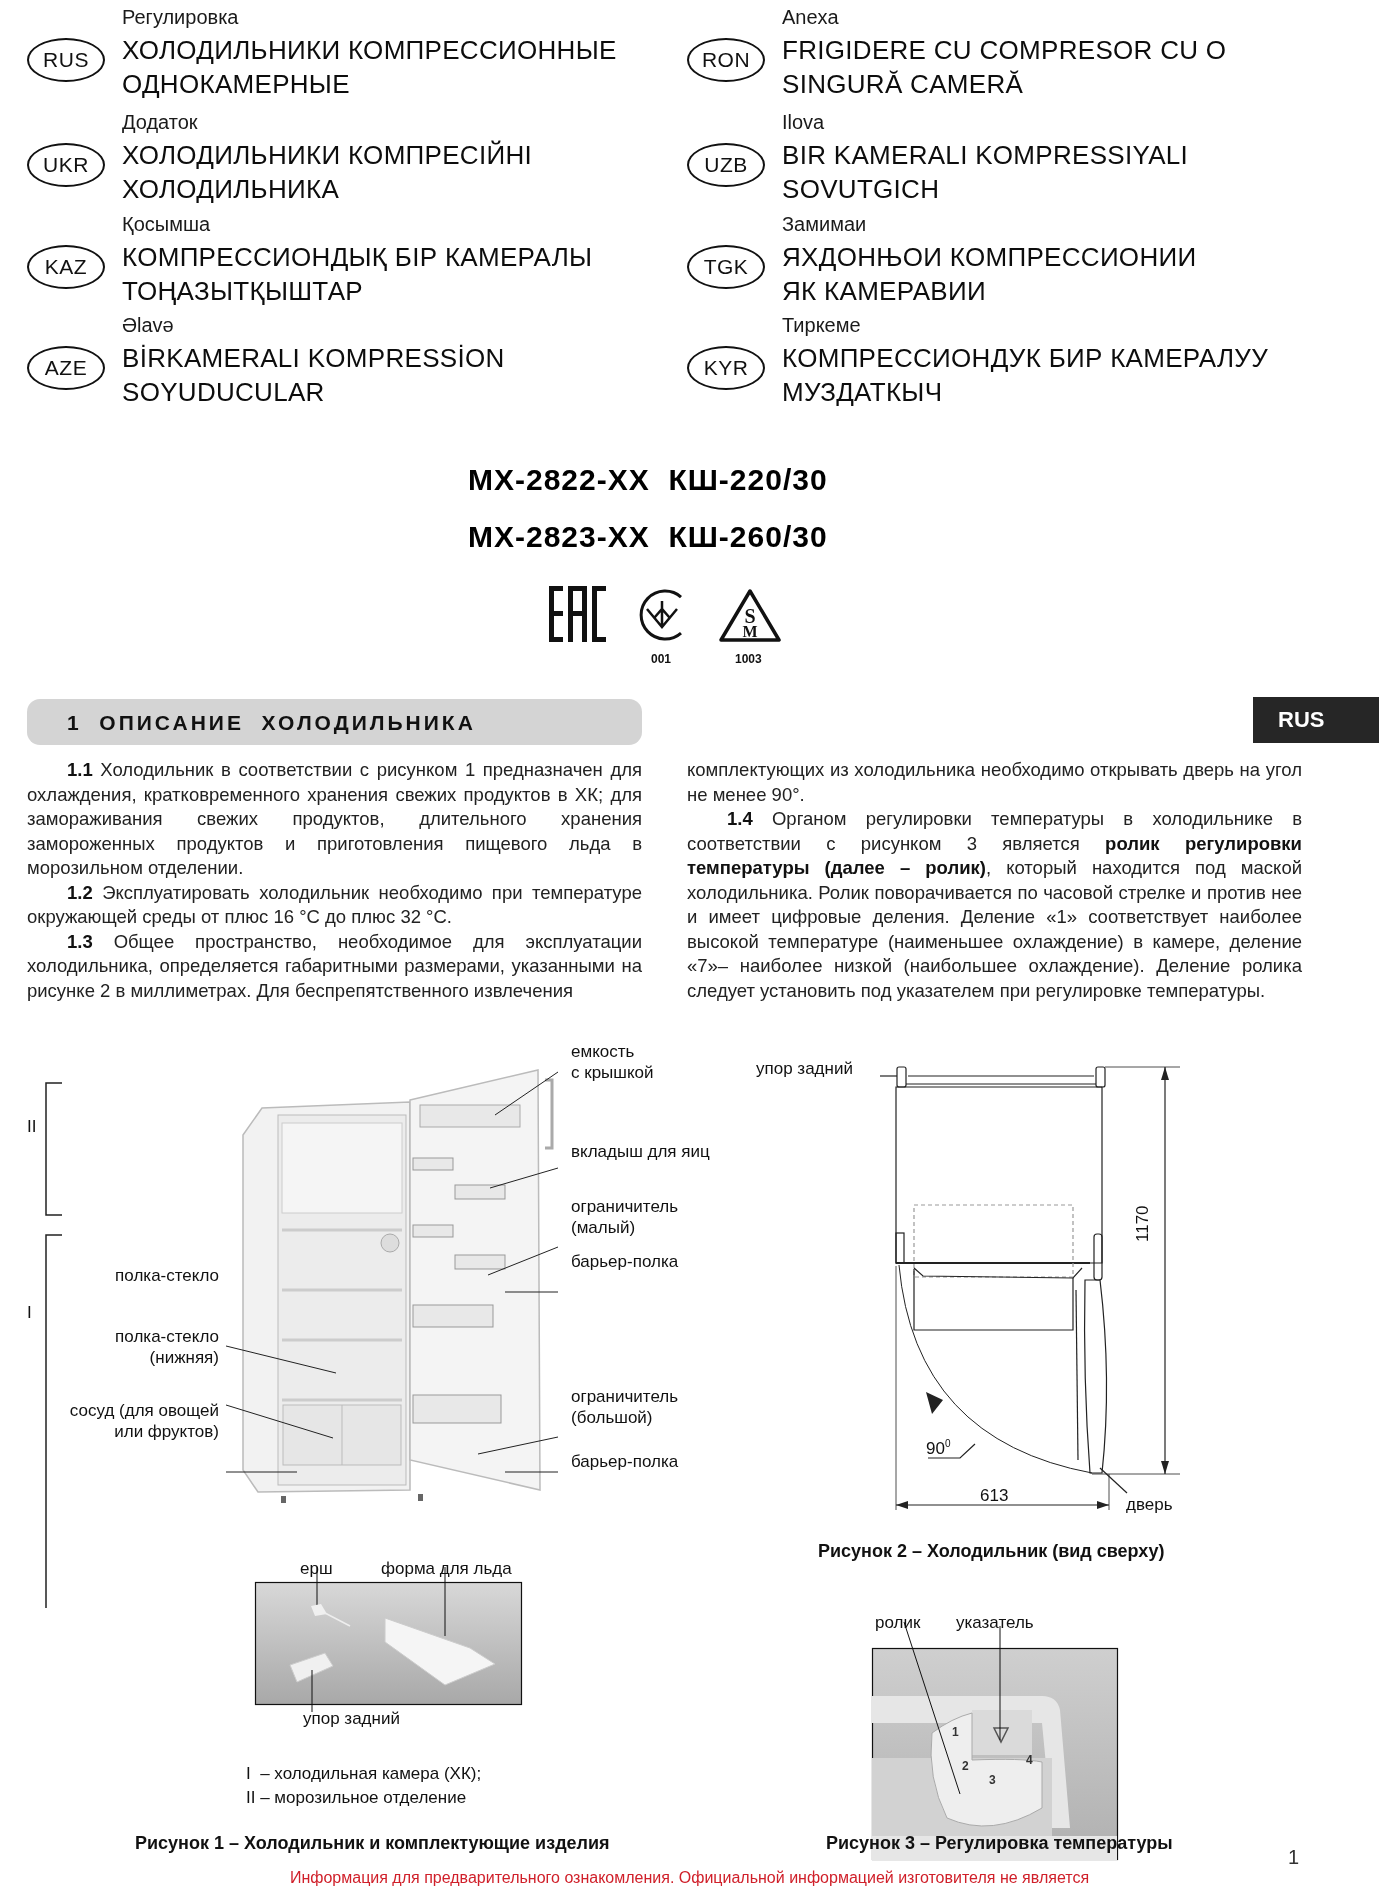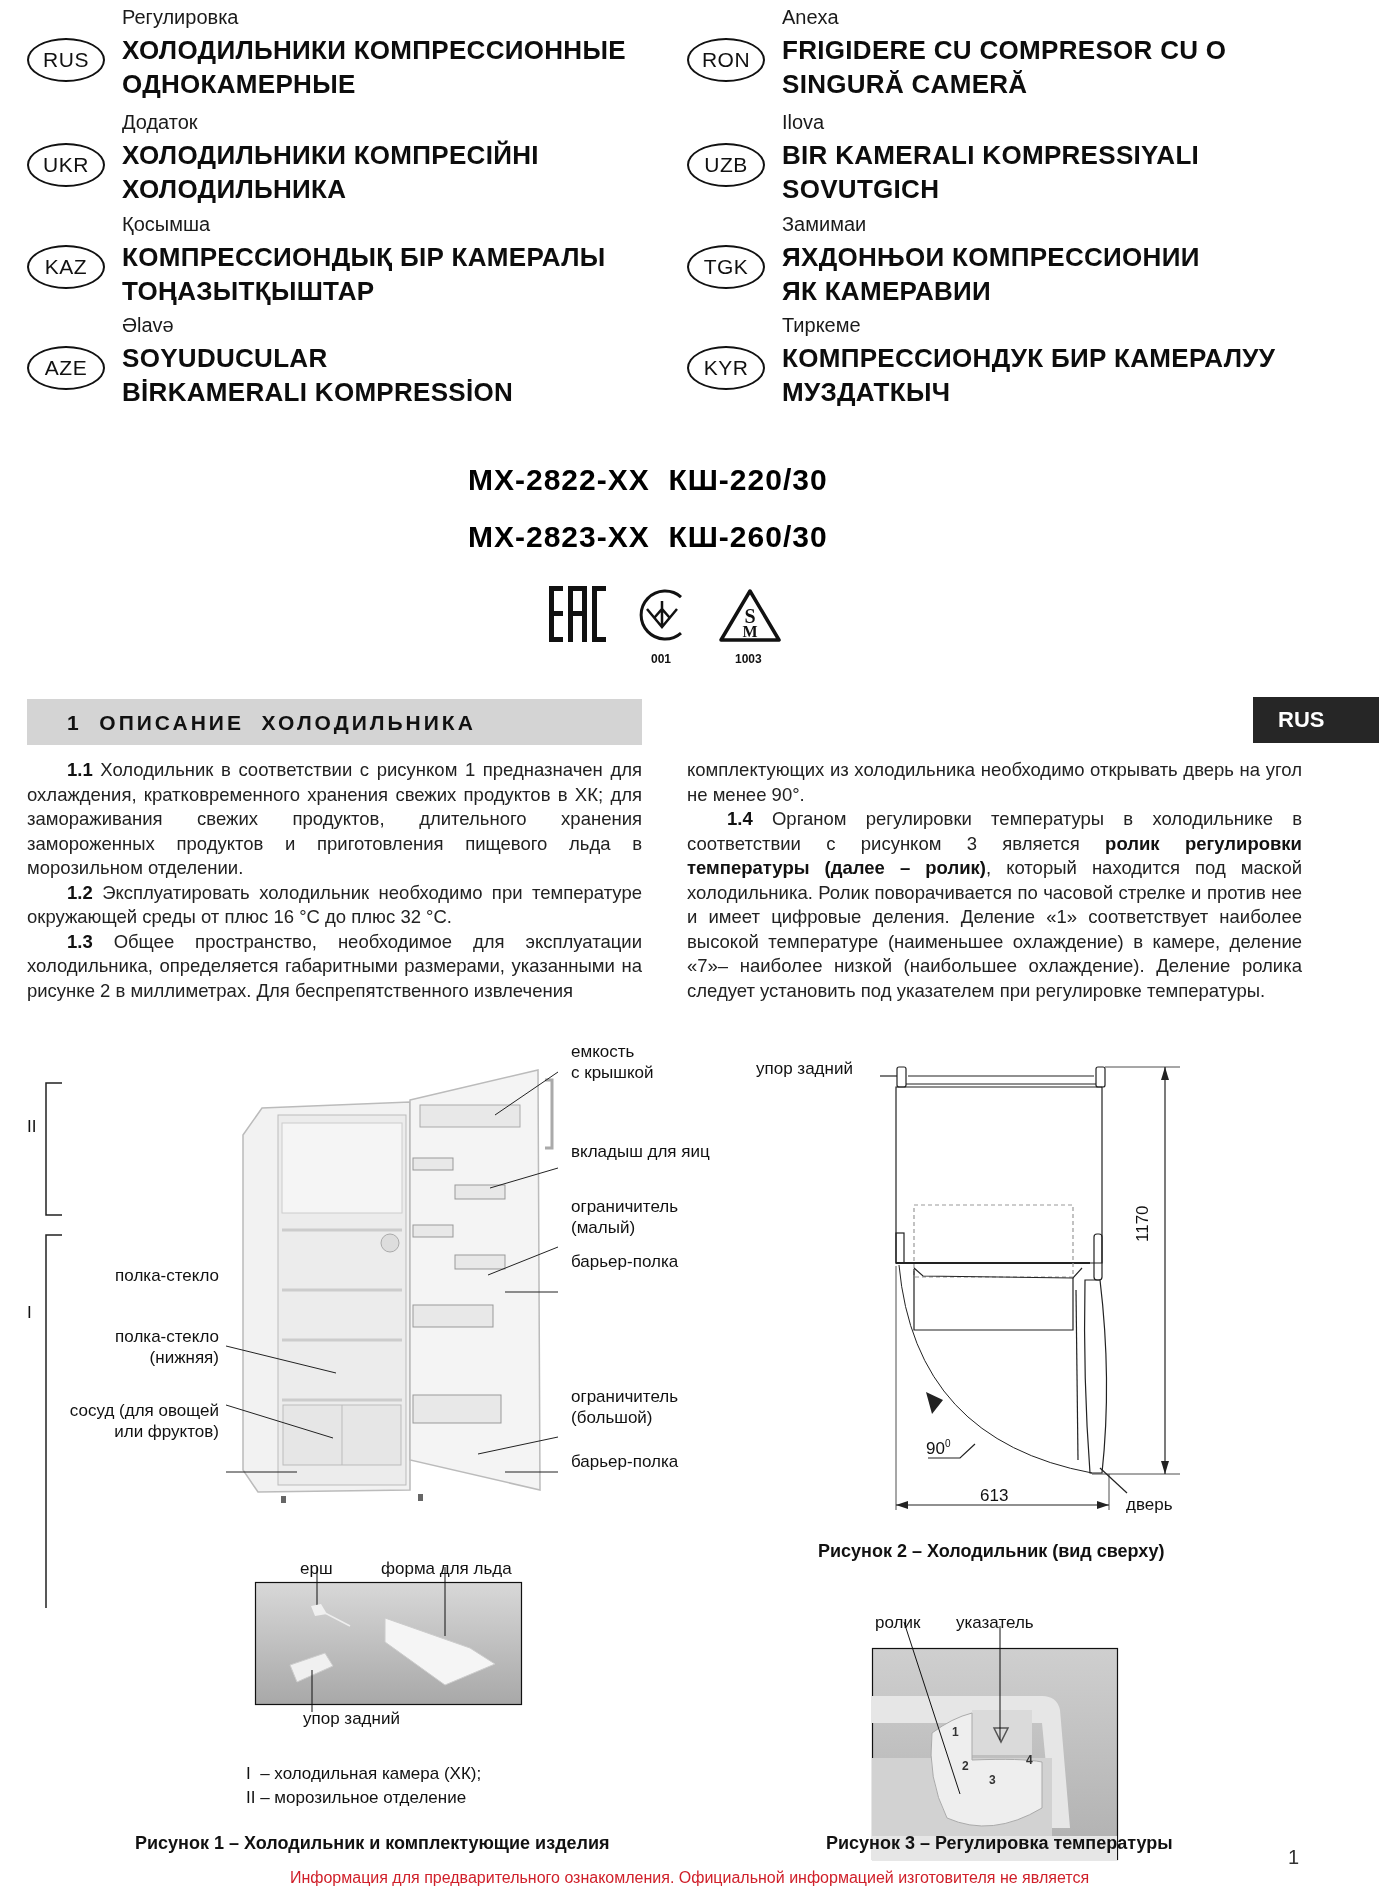--- a/index.html
+++ b/index.html
@@ -4,25 +4,25 @@
 <style>
   * { box-sizing: border-box; margin: 0; padding: 0; }
   html, body { width: 1379px; height: 1893px; background: #ffffff; overflow: hidden; }
   body { position: relative; font-family: "Liberation Sans", sans-serif; color: #111; }
 
   
   .lang { position: absolute; width: 600px; }
   .lang .sub { position: absolute; left: 95px; top: 0; font-size: 20px; color: #1a1a1a; line-height: 24px; }
   .lang .badge { position: absolute; left: 0; top: 33px; width: 78px; height: 44px; border: 2.5px solid #111; border-radius: 50%;
                  font-size: 21px; display: flex; align-items: center; justify-content: center; letter-spacing: 0.5px; }
-  .lang .title { position: absolute; left: 95px; top: 28px; font-size: 26px; font-weight: bold; line-height: 34px; color: #0d0d0d; letter-spacing: 0.3px; }
+  .lang .title { position: absolute; left: 95px; top: 28px; font-size: 26px; font-weight: normal; line-height: 34px; color: #0d0d0d; letter-spacing: 0.3px; }
 
   .models { position: absolute; left: 468px; font-size: 30px; font-weight: bold; letter-spacing: 1px; color: #000000; }
 
-  .section-bar { position: absolute; left: 27px; top: 699px; width: 615px; height: 46px; background: #d4d4d4; }
+  .section-bar { position: absolute; left: 27px; top: 699px; width: 615px; height: 46px; background: #d4d4d4; border-radius: 13px; }
   .section-bar span { position: absolute; left: 40px; top: 12px; font-size: 21px; font-weight: bold; letter-spacing: 3px; color: #111; }
 
   .rus-tab { position: absolute; left: 1253px; top: 697px; width: 126px; height: 46px; background: #262626; color: #fff;
              font-size: 22px; font-weight: bold; display: flex; align-items: center; padding-left: 25px; }
 
   .col { position: absolute; font-size: 18.5px; line-height: 24.5px; color: #222; text-align: justify; }
   .col p { margin: 0; }
   .col b { font-weight: bold; color: #111; }
   .indent { display: inline-block; width: 40px; }
 
@@ -58,22 +58,22 @@
   <div class="badge">KAZ</div>
   <div class="title">
       <div>КОМПРЕССИОНДЫҚ БІР КАМЕРАЛЫ</div>
       <div>ТОҢАЗЫТҚЫШТАР</div>
     </div>
 </div>
 <div class="lang" style="left:27px; top:313px;">
   <div class="sub">Əlavə</div>
   <div class="badge">AZE</div>
   <div class="title">
+      <div>BİRKAMERALI KOMPRESSİON</div>
       <div>SOYUDUCULAR</div>
-      <div>BİRKAMERALI KOMPRESSİON</div>
     </div>
 </div>
 
 <div class="lang" style="left:687px; top:5px;">
   <div class="sub">Anexa</div>
   <div class="badge">RON</div>
   <div class="title">
       <div>FRIGIDERE CU COMPRESOR CU O</div>
       <div>SINGURĂ CAMERĂ</div>
     </div>

